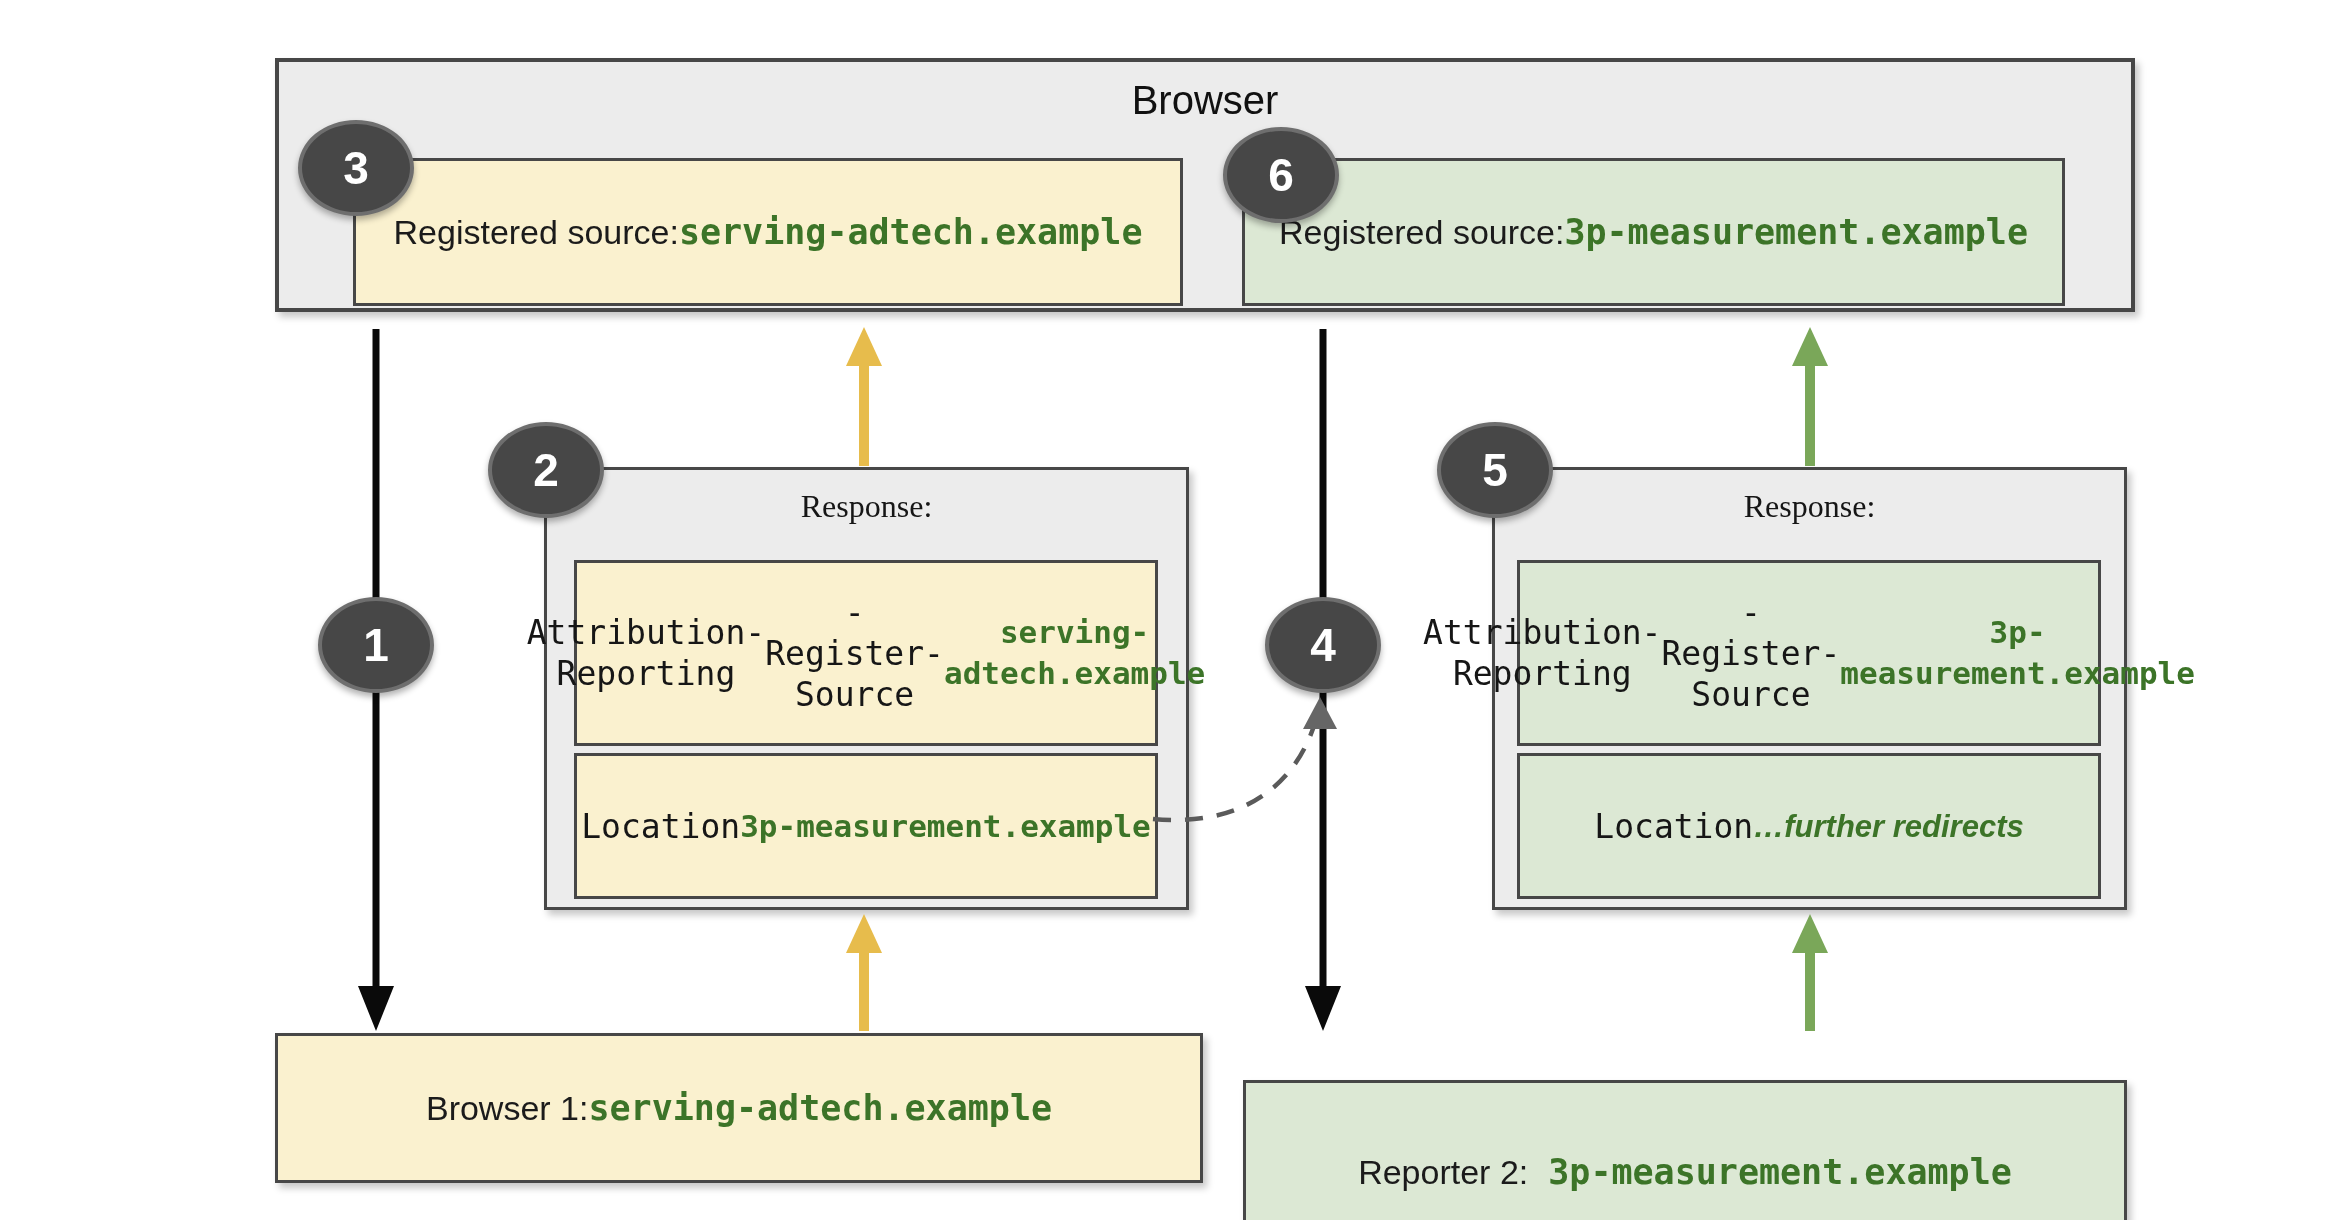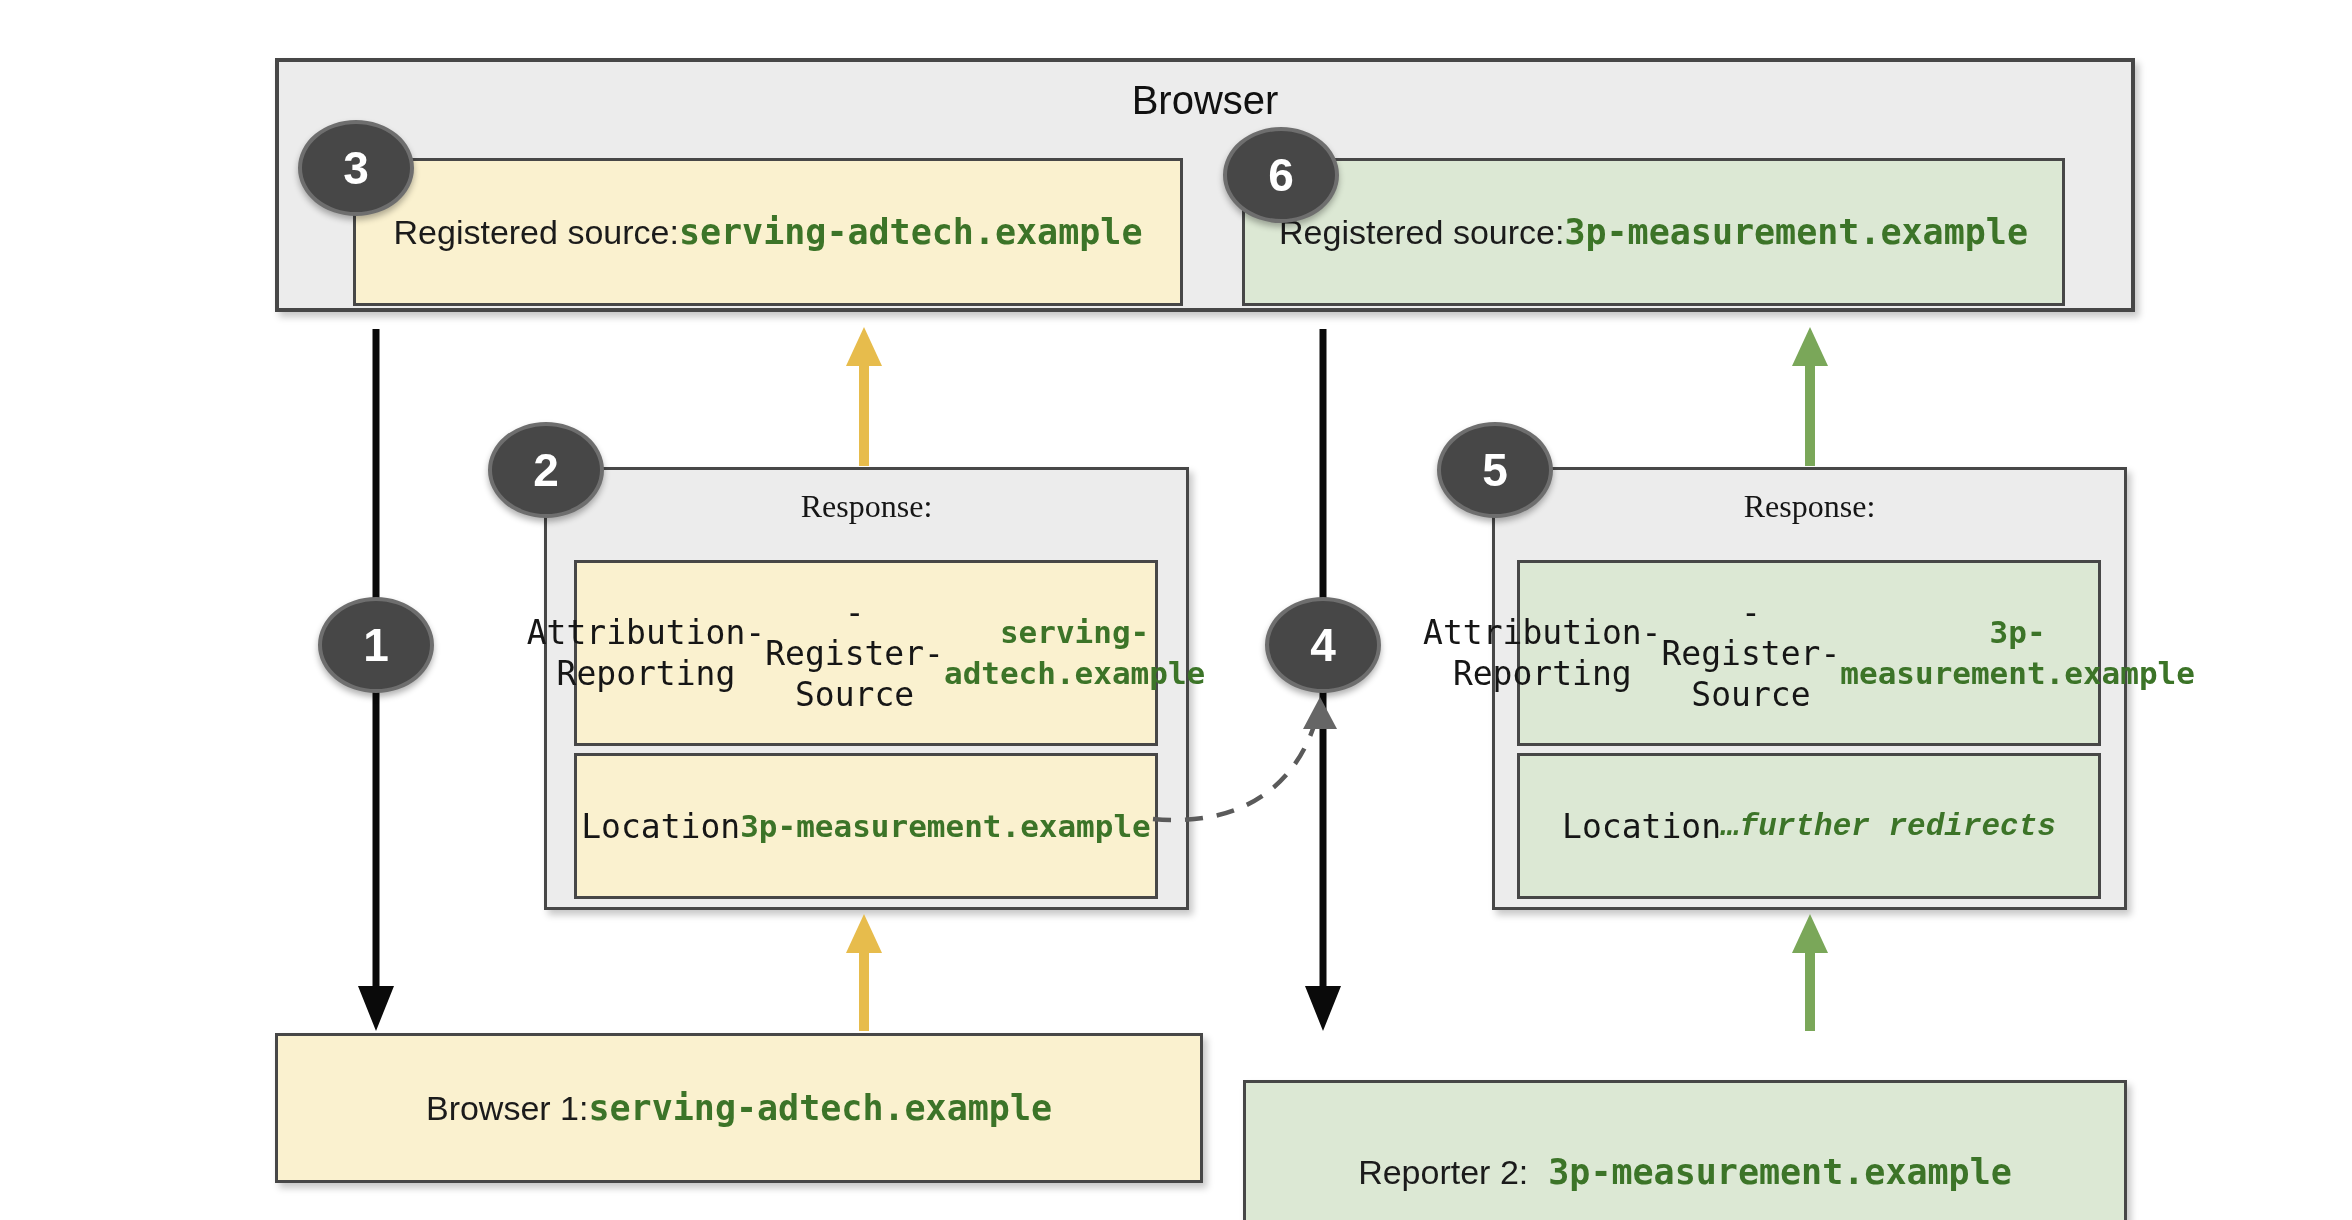--- a/index.html
+++ b/index.html
@@ -10,21 +10,21 @@
   .box{position:absolute;box-sizing:border-box;border:3px solid var(--panel-border,#474747);}
   .shadow{box-shadow:4px 5px 7px rgba(0,0,0,.22);}
   .panel{background:var(--panel-fill,#ececec);border-width:4px;}
   .fill-yellow{background:var(--yellow-fill,#faf1cf);}
   .fill-green{background:var(--green-fill,#dce8d4);}
   .center-col{display:flex;flex-direction:row;align-items:center;justify-content:center;text-align:center;}
   .label-sans{font-size:34px;color:#1b1b1b;line-height:46px;}
   .domain{font-family:"DejaVu Sans Mono",monospace;font-weight:bold;font-size:35px;line-height:48px;color:var(--domain-green,#3c7428);}
   .mono-line{font-family:"DejaVu Sans Mono",monospace;font-size:33px;line-height:41px;color:#161616;}
   .domain-sm{font-family:"DejaVu Sans Mono",monospace;font-weight:bold;font-size:31px;line-height:41px;color:var(--domain-green,#3c7428);}
-  .italic-green{font-family:Liberation Mono, monospace;font-style:italic;font-weight:bold;font-size:31px;line-height:41px;color:var(--domain-green,#3c7428);}
+  .italic-green{font-family:Liberation Sans, sans-serif;font-style:italic;font-weight:bold;font-size:31px;line-height:41px;color:var(--domain-green,#3c7428);}
   .browser-title{position:absolute;top:16px;left:0;width:100%;text-align:center;font-size:40px;color:#111;}
   .resp-title{position:absolute;top:18px;left:0;width:100%;text-align:center;font-size:32px;color:#161616;font-family:Liberation Serif, serif;}
   .badge{
     position:absolute;width:116px;height:96px;border-radius:50%;box-sizing:border-box;
     background:var(--badge-fill,#474747);border:4px solid var(--badge-border,#6e6e6e);
     color:#fff;display:flex;align-items:center;justify-content:center;
     font-weight:bold;font-size:46px;box-shadow:0 4px 6px rgba(0,0,0,.30);
   }
   svg.arrows{position:absolute;left:0;top:0;}
 </style>

